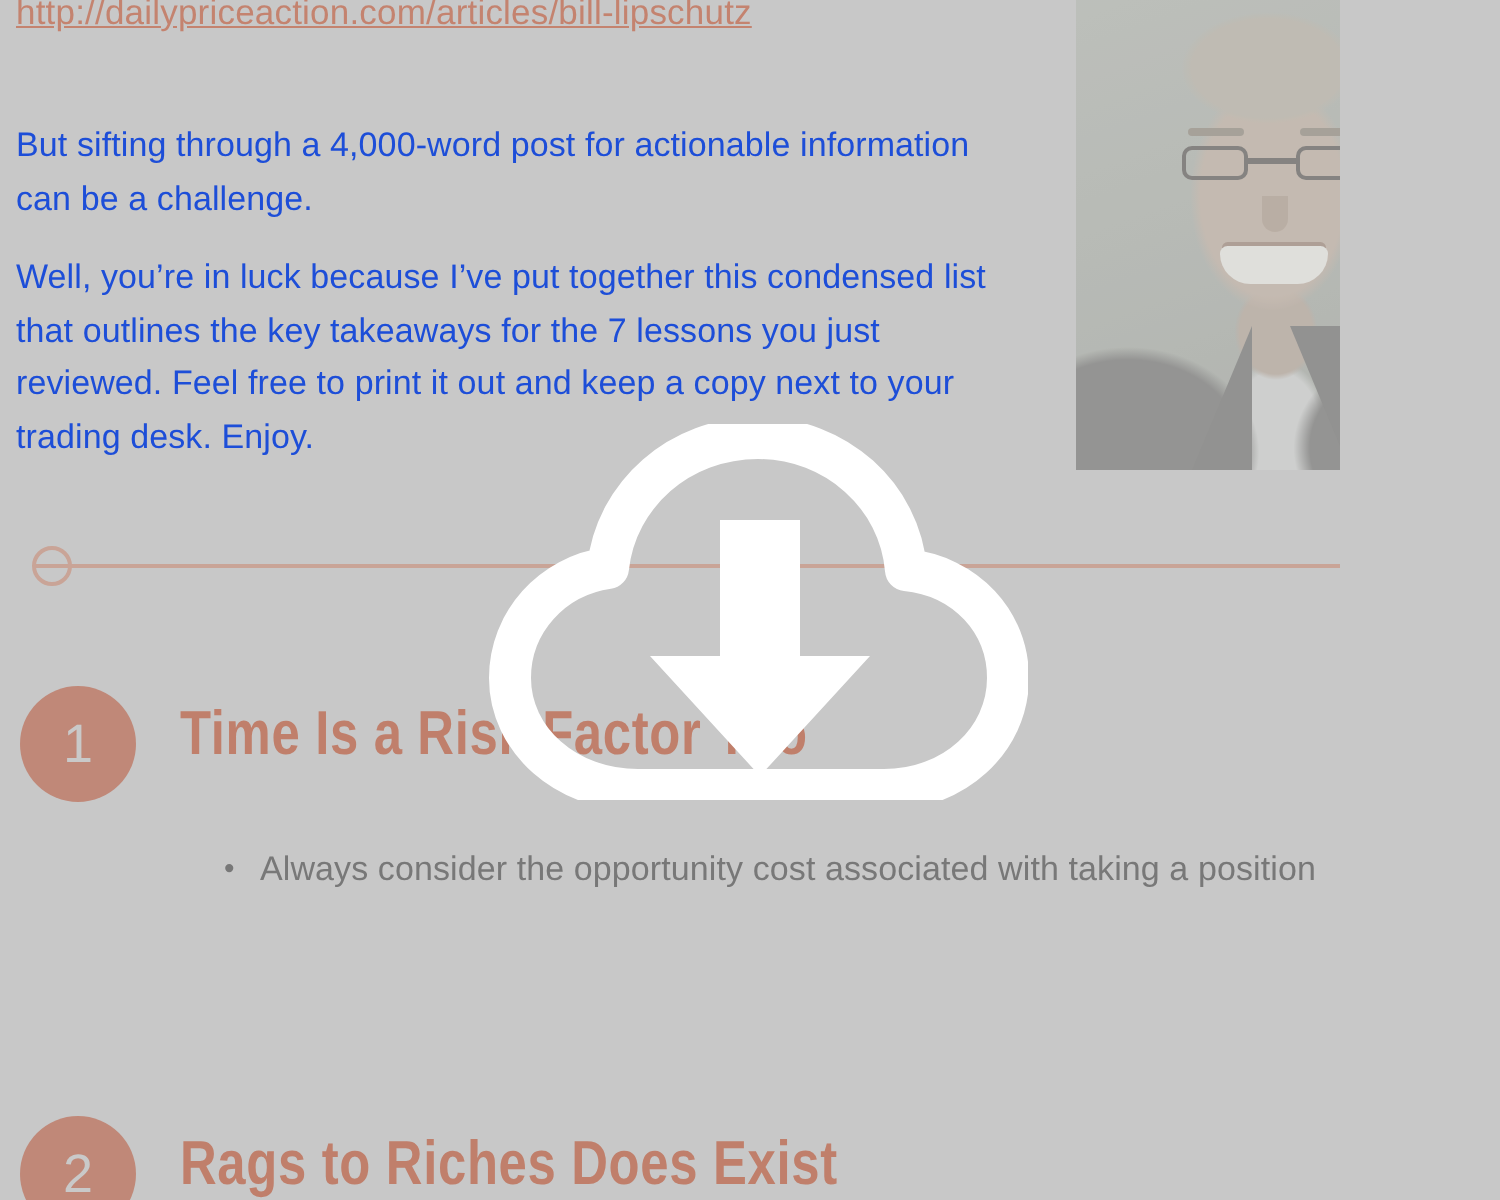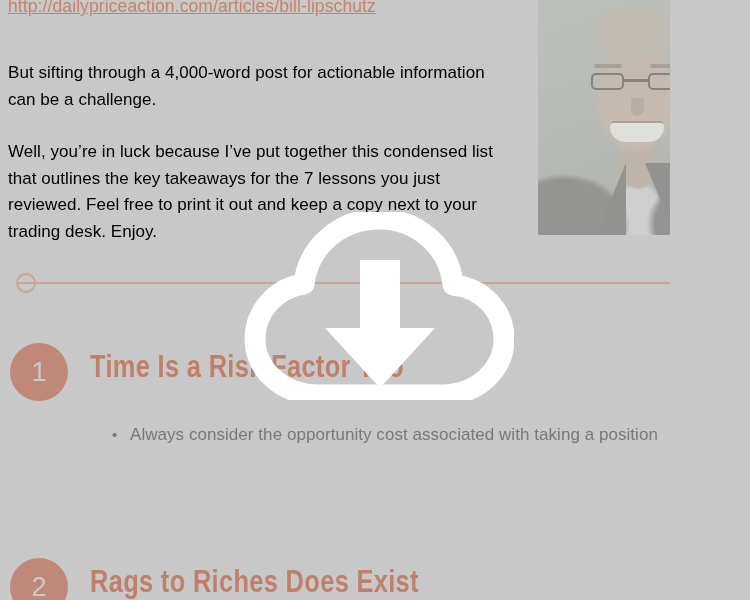--- a/index.html
+++ b/index.html
@@ -34,25 +34,25 @@
     letter-spacing: 0.1px;
     white-space: nowrap;
   }
 
   .para {
     position: absolute;
     left: 8px;
     width: 500px;
     font-size: 17px;
     line-height: 26.5px;
-    color: #000000;
+    color: #1d4ed8;
     letter-spacing: 0.05px;
   }
   .para-1 { top: 43px; }
-  .para-2 { top: 122px; }
+  .para-2 { top: 109px; }
 
   
   .portrait {
     position: absolute;
     left: 538px;
     top: -6px;
     width: 193px;
     height: 241px;
     overflow: hidden;
     background: #b9bdb6;

